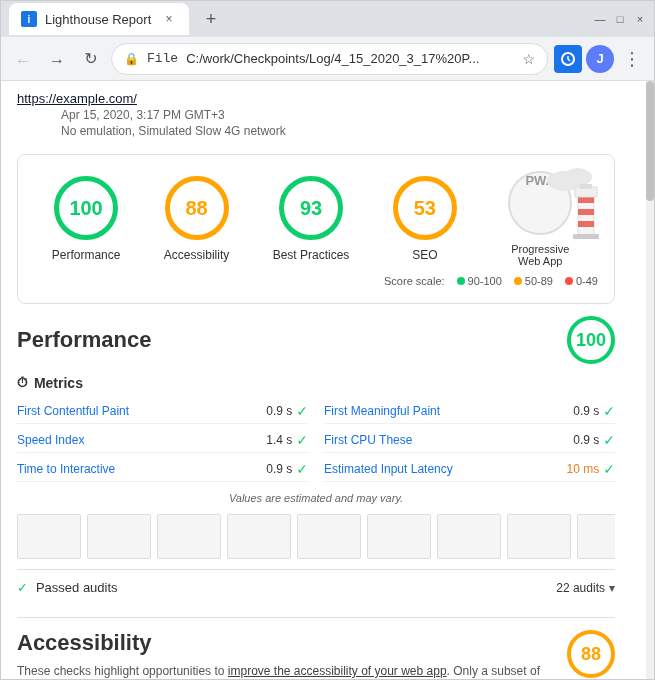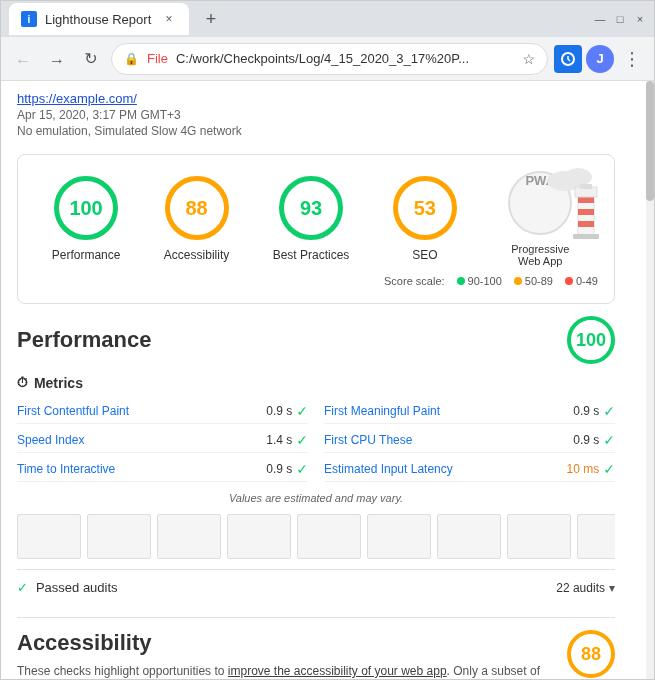--- a/index.html
+++ b/index.html
@@ -27,22 +27,22 @@
 
     
     .page-content { flex: 1; background: #fff; overflow-y: auto; overflow-x: hidden; position: relative; }
     .scrollbar-track { position: absolute; right: 0; top: 0; width: 8px; height: 100%; background: #f1f1f1; }
     .scrollbar-thumb { position: absolute; right: 0; top: 0; width: 8px; height: 120px; background: #c1c1c1; border-radius: 4px; }
 
     .page-inner { padding: 0 16px; font-size: 13px; color: #333; max-width: 630px; }
 
     
     .info-bar { padding: 10px 0 6px; }
-    .site-url { color: #1d4ed8; font-size: 13px; text-decoration: underline; cursor: pointer; }
-    .info-meta { color: #666; font-size: 12px; margin-top: 2px; }
+    .site-url { color: #0f172a; font-size: 13px; text-decoration: underline; cursor: pointer; }
+    .info-meta { color: #666; font-size: 12px; margin-top: 2px; margin-left: 44px; }
     .lighthouse-graphic { position: absolute; right: 24px; top: 78px; width: 90px; height: 90px; }
 
     
     .score-section { background: #fff; border: 1px solid #e0e0e0; border-radius: 8px; margin: 10px 0; padding: 16px; }
     .score-cards { display: flex; gap: 8px; align-items: center; justify-content: space-around; }
     .score-card { display: flex; flex-direction: column; align-items: center; gap: 8px; }
     .score-circle { width: 64px; height: 64px; border-radius: 50%; border: 5px solid; display: flex; align-items: center; justify-content: center; font-size: 20px; font-weight: bold; }
     .score-circle.green { border-color: #0cce6b; color: #0cce6b; }
     .score-circle.orange { border-color: #ffa400; color: #ffa400; }
     .score-label { font-size: 12px; color: #333; text-align: center; max-width: 80px; }
@@ -103,21 +103,21 @@
       <div class="win-btn">×</div>
     </div>
   </div>
 
   <div class="nav-bar">
     <div class="nav-icon disabled">←</div>
     <div class="nav-icon">→</div>
     <div class="nav-icon">↻</div>
     <div class="address-bar">
       <span class="address-icon">🔒</span>
-      <span class="address-icon" style="color:#ef4444;font-size:13px;">File</span>
+      <span class="address-icon" style="color:#404040;font-size:13px;font-family:Liberation Mono, monospace;">File</span>
       <span class="address-text">C:/work/Checkpoints/Log/4_15_2020_3_17%20P...</span>
       <span class="address-star">☆</span>
     </div>
     <div class="nav-extras">
 
       <div style="width:28px;height:28px;background:#1a73e8;border-radius:4px;display:flex;align-items:center;justify-content:center;">
         <svg width="16" height="16" viewBox="0 0 16 16" fill="white">
             <circle cx="8" cy="8" r="6" fill="none" stroke="white" stroke-width="2"></circle>
             <path d="M8 5v3l2 2" stroke="white" stroke-width="1.5" fill="none"></path>
           </svg>

